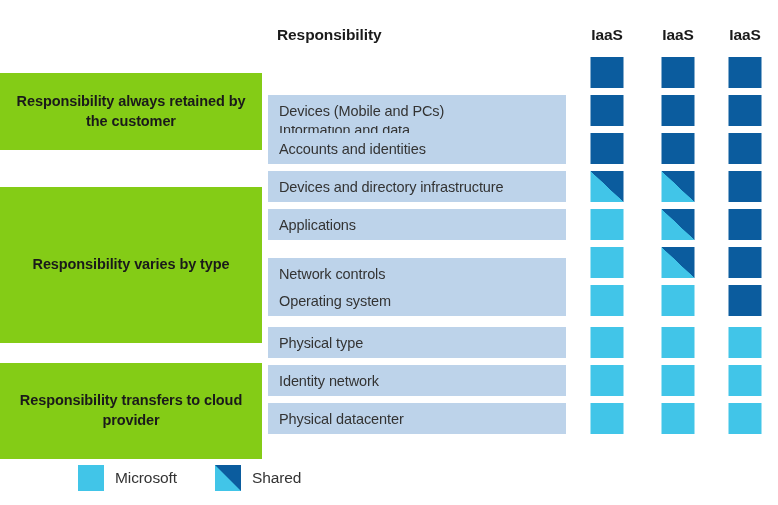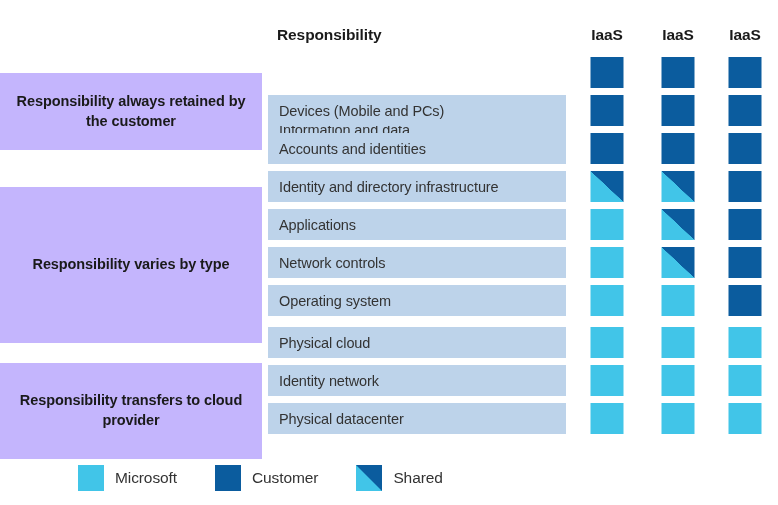--- a/index.html
+++ b/index.html
@@ -18,21 +18,21 @@
     height: 505px;
     background: #ffffff;
     overflow: hidden;
   }
 
   
   .band {
     position: absolute;
     left: 0;
     width: 262px;
-    background: #c4b5fd;
+    background: #84cc16;
     display: flex;
     align-items: center;
     justify-content: center;
     text-align: center;
     box-sizing: border-box;
     padding: 0 10px;
   }
   .band-label {
     font-size: 14.5px;
     font-weight: bold;
@@ -157,45 +157,45 @@
       <div class="cell cell-customer" style="top: 95px; left: 607px;"></div>
       <div class="cell cell-customer" style="top: 95px; left: 678px;"></div>
       <div class="cell cell-customer" style="top: 95px; left: 745px;"></div>
       <div class="rowbar" style="top: 133px;">
         <span class="rowbar-label">Accounts and identities</span>
       </div>
       <div class="cell cell-customer" style="top: 133px; left: 607px;"></div>
       <div class="cell cell-customer" style="top: 133px; left: 678px;"></div>
       <div class="cell cell-customer" style="top: 133px; left: 745px;"></div>
       <div class="rowbar" style="top: 171px;">
-        <span class="rowbar-label">Identity and directory infrastructure</span>
+        <span class="rowbar-label">Devices and directory infrastructure</span>
       </div>
       <div class="cell cell-shared" style="top: 171px; left: 607px;"></div>
       <div class="cell cell-shared" style="top: 171px; left: 678px;"></div>
       <div class="cell cell-customer" style="top: 171px; left: 745px;"></div>
       <div class="rowbar" style="top: 209px;">
         <span class="rowbar-label">Applications</span>
       </div>
       <div class="cell cell-microsoft" style="top: 209px; left: 607px;"></div>
       <div class="cell cell-shared" style="top: 209px; left: 678px;"></div>
       <div class="cell cell-customer" style="top: 209px; left: 745px;"></div>
-      <div class="rowbar" style="top: 247px;">
+      <div class="rowbar" style="top: 258px;">
         <span class="rowbar-label">Network controls</span>
       </div>
       <div class="cell cell-microsoft" style="top: 247px; left: 607px;"></div>
       <div class="cell cell-shared" style="top: 247px; left: 678px;"></div>
       <div class="cell cell-customer" style="top: 247px; left: 745px;"></div>
       <div class="rowbar" style="top: 285px;">
         <span class="rowbar-label">Operating system</span>
       </div>
       <div class="cell cell-microsoft" style="top: 285px; left: 607px;"></div>
       <div class="cell cell-microsoft" style="top: 285px; left: 678px;"></div>
       <div class="cell cell-customer" style="top: 285px; left: 745px;"></div>
       <div class="rowbar" style="top: 327px;">
-        <span class="rowbar-label">Physical cloud</span>
+        <span class="rowbar-label">Physical type</span>
       </div>
       <div class="cell cell-microsoft" style="top: 327px; left: 607px;"></div>
       <div class="cell cell-microsoft" style="top: 327px; left: 678px;"></div>
       <div class="cell cell-microsoft" style="top: 327px; left: 745px;"></div>
       <div class="rowbar" style="top: 365px;">
         <span class="rowbar-label">Identity network</span>
       </div>
       <div class="cell cell-microsoft" style="top: 365px; left: 607px;"></div>
       <div class="cell cell-microsoft" style="top: 365px; left: 678px;"></div>
       <div class="cell cell-microsoft" style="top: 365px; left: 745px;"></div>
@@ -206,22 +206,18 @@
       <div class="cell cell-microsoft" style="top: 403px; left: 678px;"></div>
       <div class="cell cell-microsoft" style="top: 403px; left: 745px;"></div>
     </div>
 
   <div id="legend">
       <div class="legend-item">
         <span class="legend-swatch sw-microsoft"></span>
         <span class="legend-text">Microsoft</span>
       </div>
       <div class="legend-item">
-        <span class="legend-swatch sw-customer"></span>
-        <span class="legend-text">Customer</span>
-      </div>
-      <div class="legend-item">
         <span class="legend-swatch sw-shared"></span>
         <span class="legend-text">Shared</span>
       </div>
     </div>
 
 </div>
 
 </body></html>

